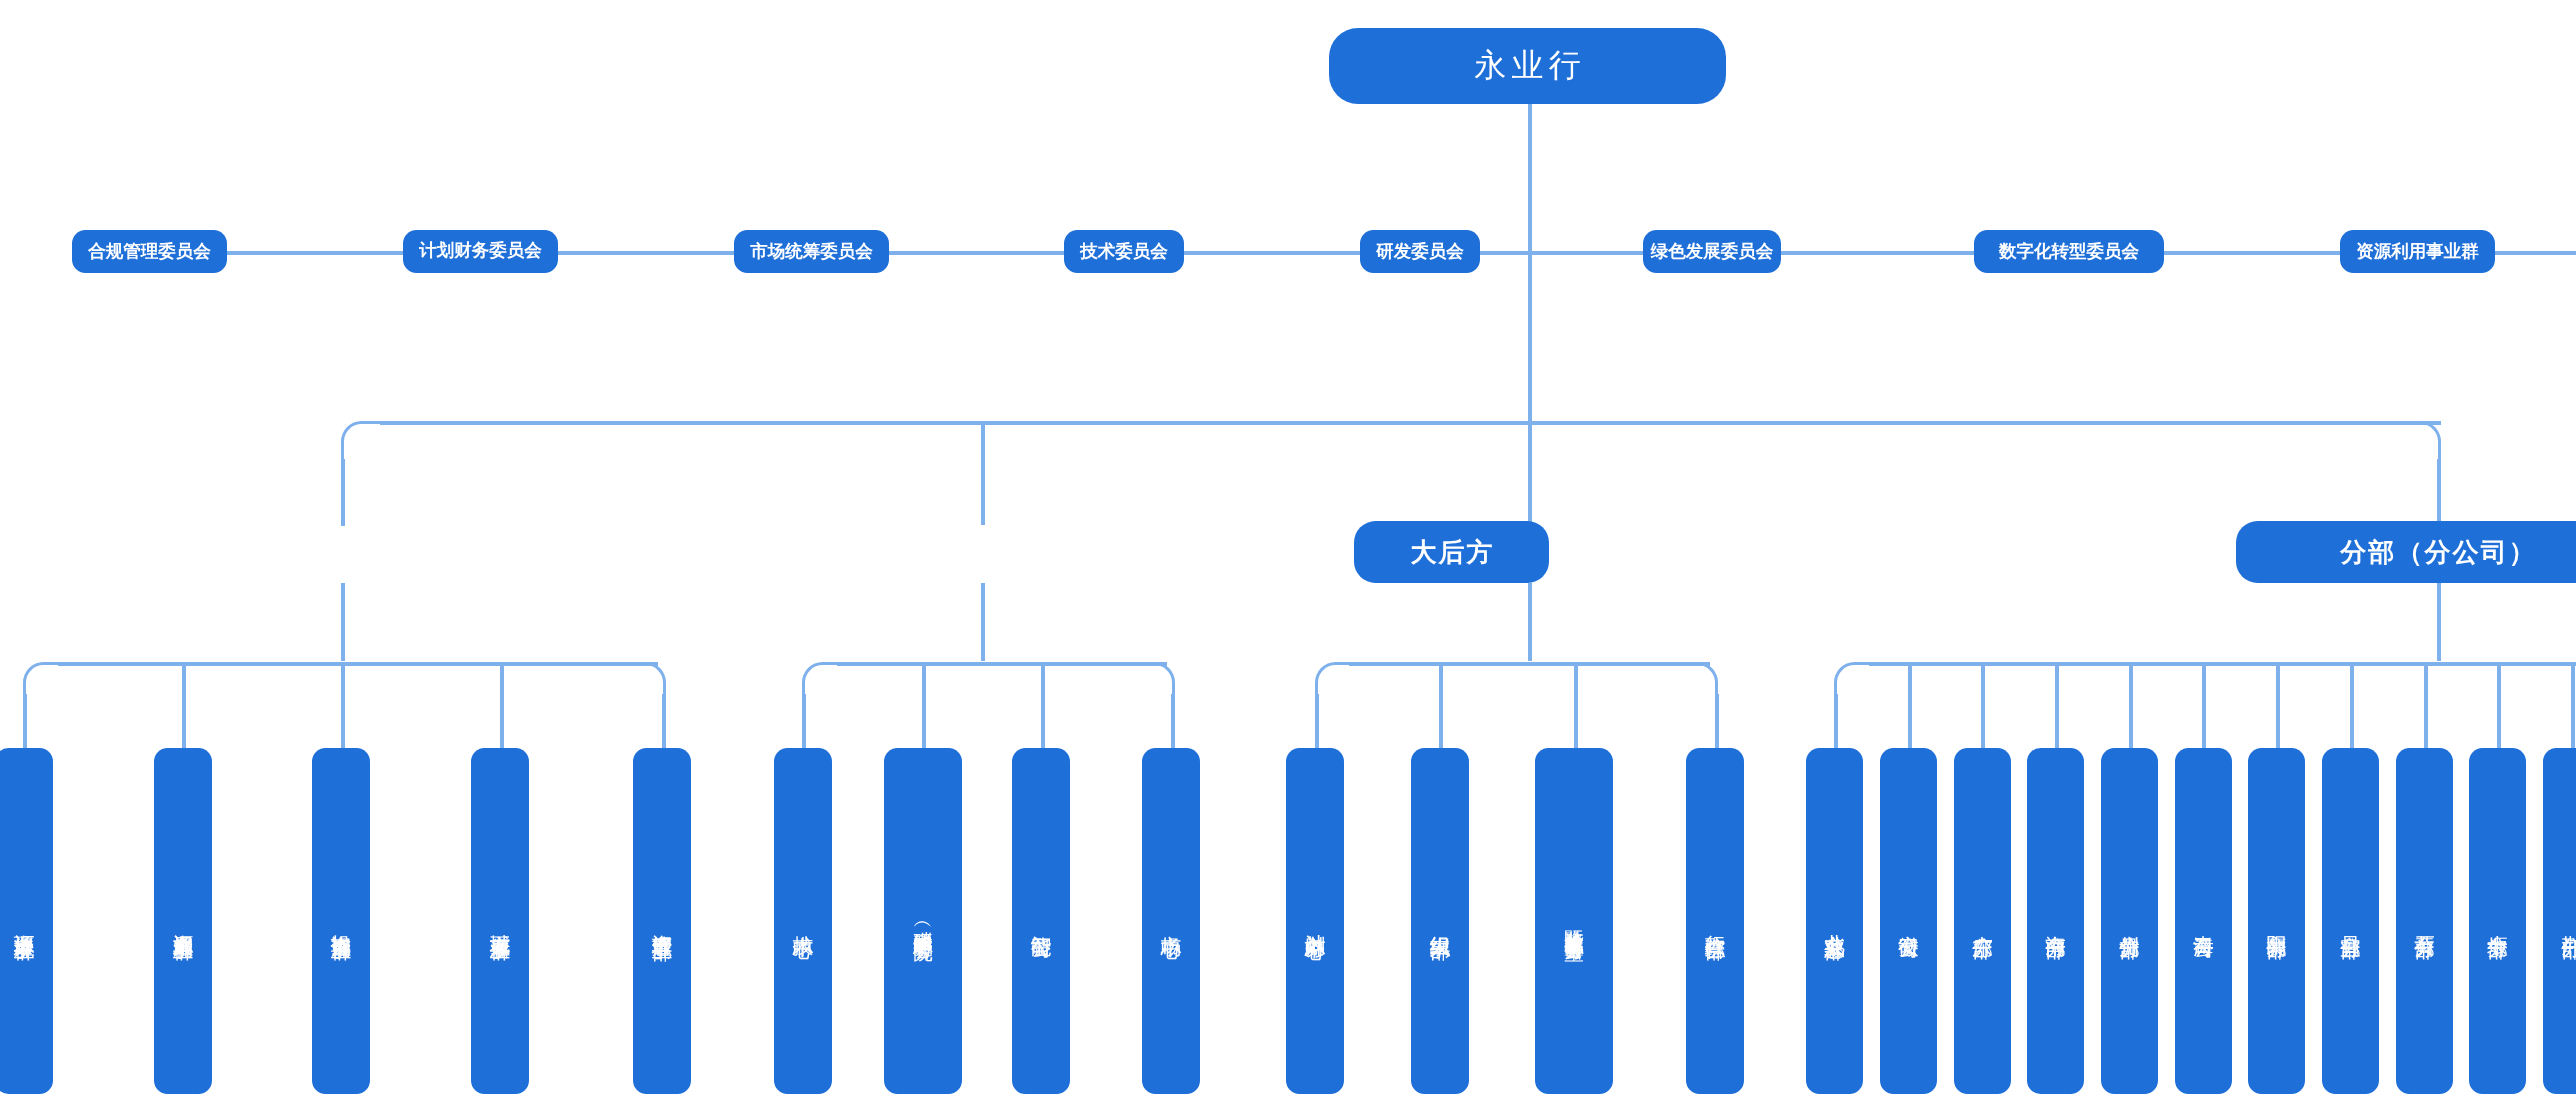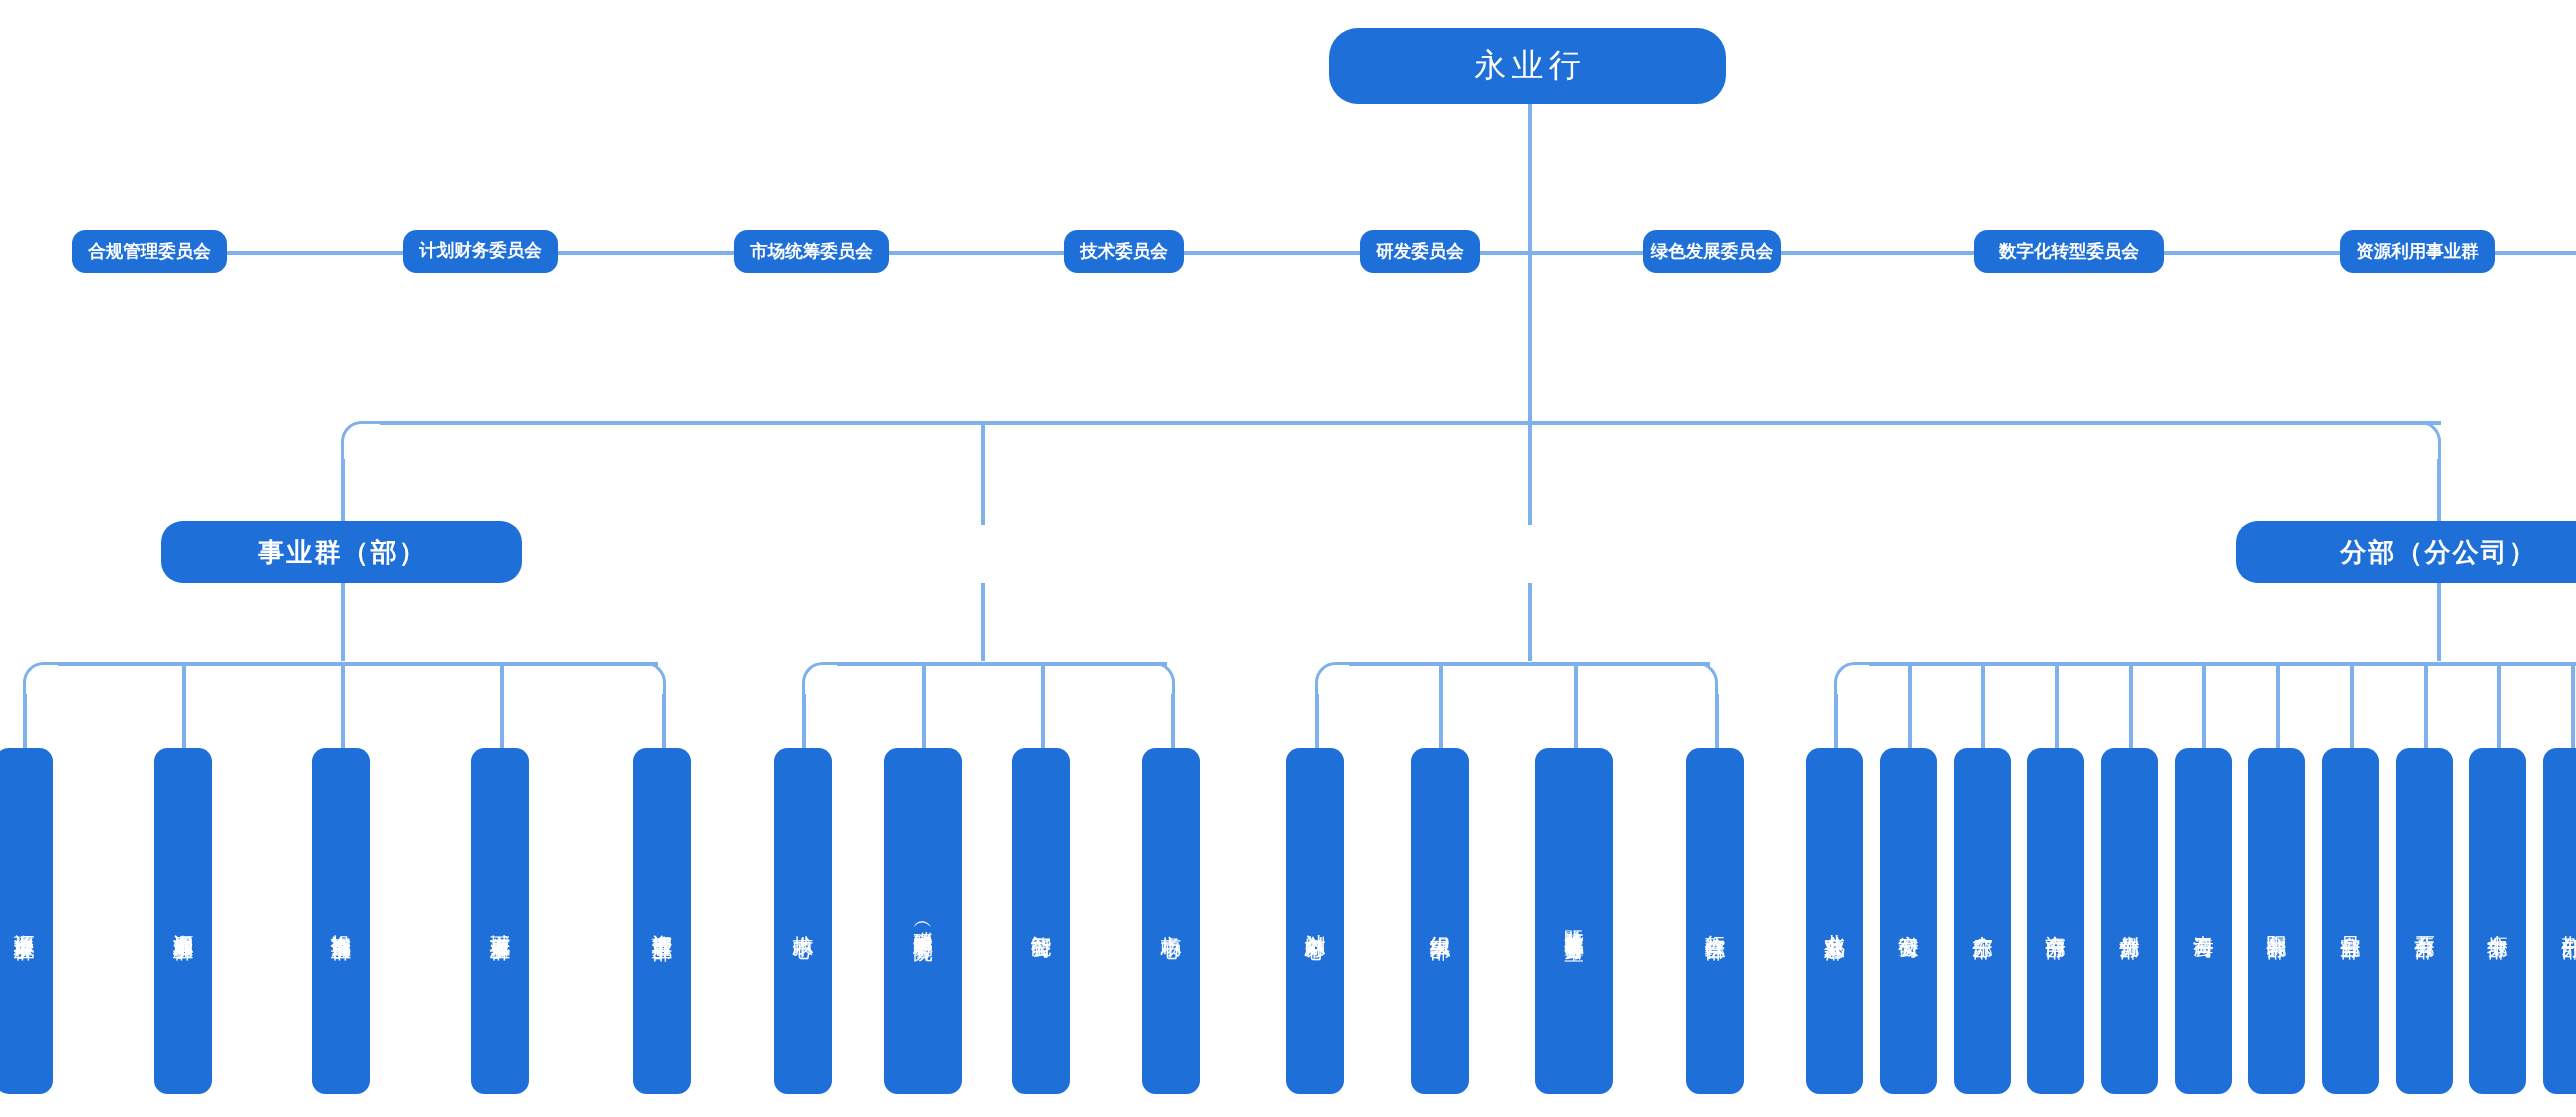--- a/index.html
+++ b/index.html
@@ -127,21 +127,20 @@
     <div class="node node-committee" style="left:403px; top:230px; width:155px; height:43px;font-family:Liberation Mono, monospace;">计划财务委员会</div>
     <div class="node node-committee" style="left:734px; top:230px; width:155px; height:43px;">市场统筹委员会</div>
     <div class="node node-committee" style="left:1064px; top:230px; width:120px; height:43px;">技术委员会</div>
     <div class="node node-committee" style="left:1360px; top:230px; width:120px; height:43px;">研发委员会</div>
     <div class="node node-committee" style="left:1643px; top:230px; width:138px; height:43px;">绿色发展委员会</div>
     <div class="node node-committee" style="left:1974px; top:230px; width:190px; height:43px;">数字化转型委员会</div>
     <div class="node node-committee" style="left:2340px; top:230px; width:155px; height:43px;">资源利用事业群</div>
 
   </div>
 
-  <div class="node node-group" style="left:161px; top:521px; width:361px; height:62px;">事业群（部）</div>
   <div>
     <div class="conn conn-v" style="left:341px; top:583px; height:78px;"></div>
     <div class="corner corner-tl" style="left:23px; top:662px; width:36px; height:36px;"></div>
     <div class="conn conn-h" style="left:58px; top:662px; width:600px;"></div>
     <div class="corner corner-tl" style="left:630px; top:662px; width:36px; height:36px; transform: scaleX(-1);"></div>
     <div class="conn conn-v" style="left:23px; top:694px; height:57px;"></div>
     <div class="conn conn-v" style="left:182px; top:662px; height:90px;"></div>
     <div class="conn conn-v" style="left:341px; top:662px; height:90px;"></div>
     <div class="conn conn-v" style="left:500px; top:662px; height:90px;"></div>
     <div class="conn conn-v" style="left:662px; top:694px; height:57px;"></div>
@@ -165,20 +164,21 @@
   <div class="node node-leaf" style="left:774px; top:748px; width:58px; height:346px;">技术中心</div>
   <div class="node node-leaf two-col" style="left:884px; top:748px; width:78px; height:346px;">
     <span class="leaf-colwrap">
       <span class="leaf-col">（碳中和研究中心）</span>
       <span class="leaf-col">研究院</span>
     </span>
   </div>
   <div class="node node-leaf" style="left:1012px; top:748px; width:58px; height:346px;">智能公司</div>
   <div class="node node-leaf" style="left:1142px; top:748px; width:58px; height:346px;">市场中心</div>
 
+  <div class="node node-group" style="left:1354px; top:521px; width:195px; height:62px;">大后方</div>
   <div>
     <div class="conn conn-v" style="left:1528px; top:583px; height:78px;"></div>
     <div class="corner corner-tl" style="left:1315px; top:662px; width:36px; height:36px;"></div>
     <div class="conn conn-h" style="left:1349px; top:662px; width:361px;"></div>
     <div class="corner corner-tl" style="left:1682px; top:662px; width:36px; height:36px; transform: scaleX(-1);"></div>
     <div class="conn conn-v" style="left:1315px; top:694px; height:57px;"></div>
     <div class="conn conn-v" style="left:1439px; top:662px; height:90px;"></div>
     <div class="conn conn-v" style="left:1574px; top:662px; height:90px;"></div>
     <div class="conn conn-v" style="left:1715px; top:694px; height:57px;"></div>
   </div>

